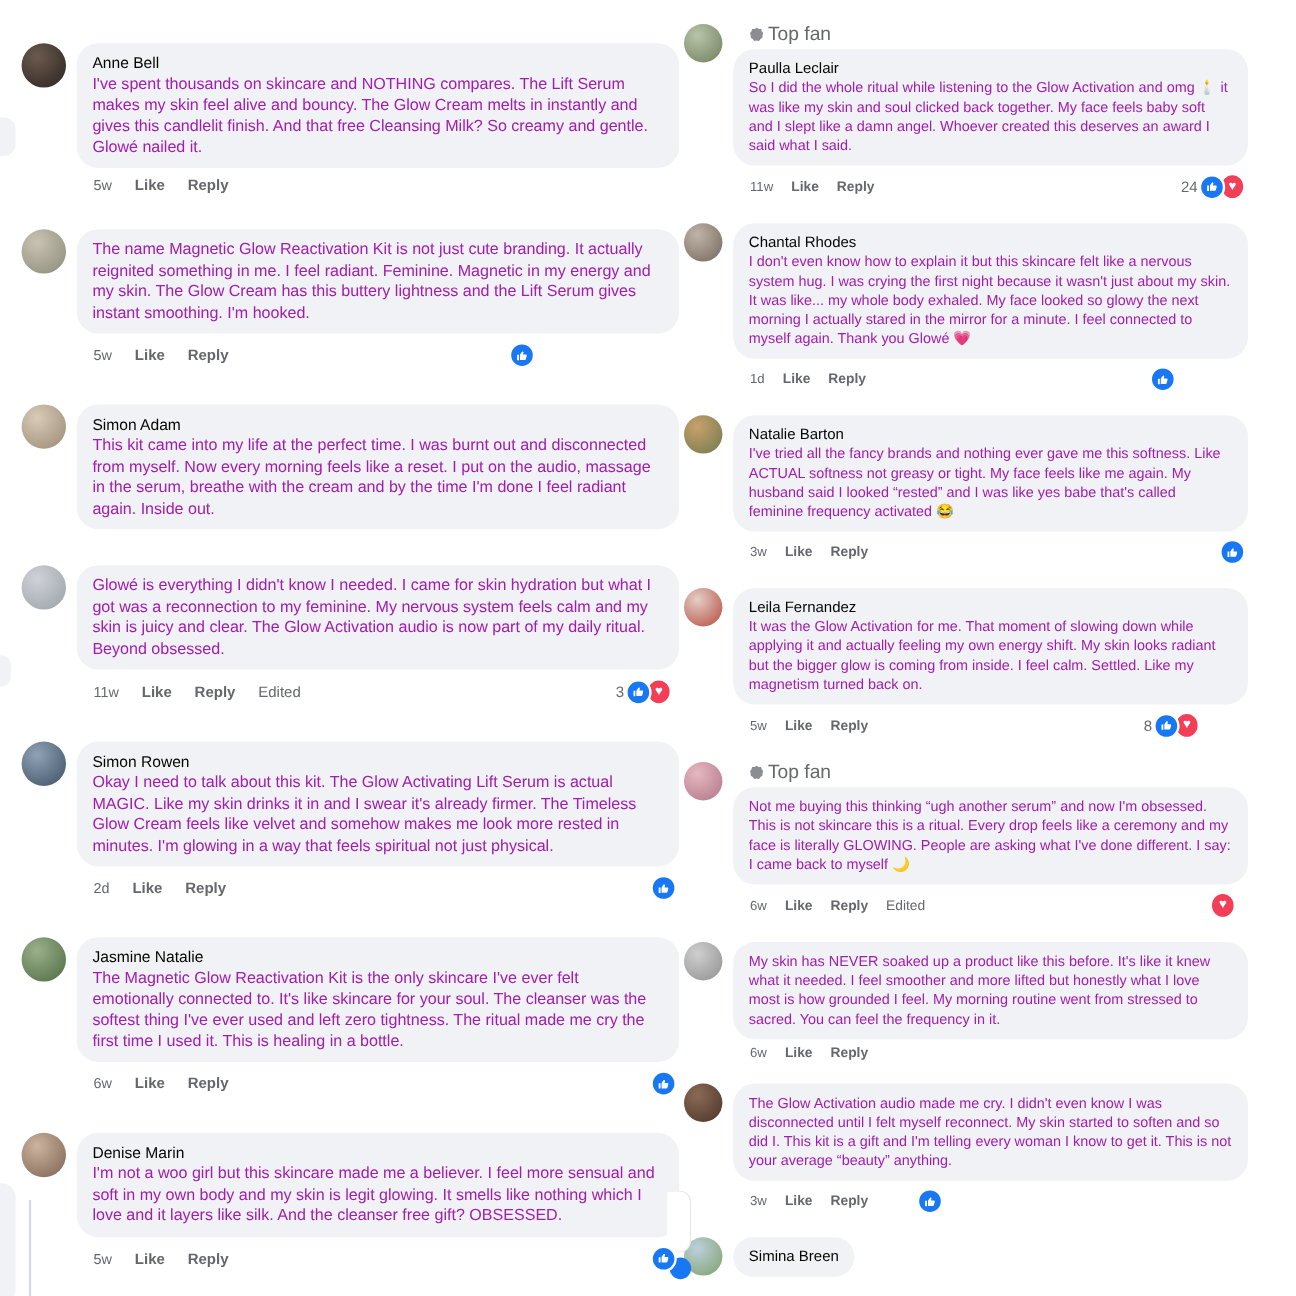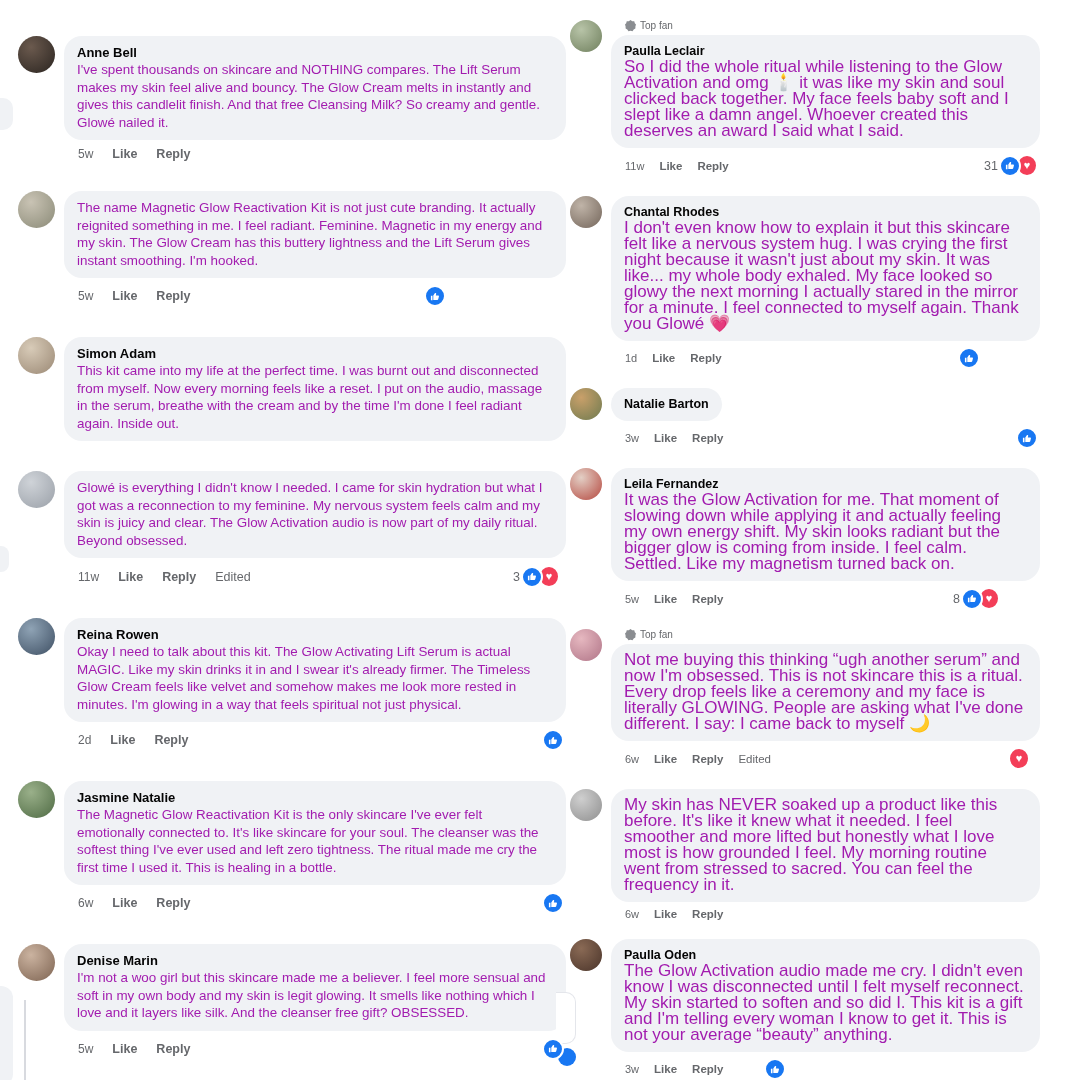--- a/index.html
+++ b/index.html
@@ -5,29 +5,29 @@
   html,body{margin:0;padding:0;background:#fff;}
   #canvas{position:relative;width:1080px;height:1080px;background:#fff;overflow:hidden;
           font-family:"Liberation Sans",sans-serif;-webkit-font-smoothing:antialiased;}
   .col{position:absolute;display:flex;flex-direction:column;}
   .col-0{left:18px;top:36px;width:548px;gap:30px;}
   .col-1{left:570px;top:20px;width:470px;gap:19px;}
   .comment{display:flex;gap:9px;align-items:flex-start;}
   .avatar{flex:none;border-radius:50%;width:37px;height:37px;}
   .col-1 .avatar{width:32px;height:32px;}
   .content{flex:1;min-width:0;}
-  .topfan{display:flex;gap:4px;color:#65676b;font-size:10px;
+  .topfan{display:flex;align-items:center;gap:4px;color:#65676b;font-size:16px;
           padding:0 0 3px 14px;font-weight:400;}
   .topfan svg{display:block;}
   .bubble{background:#f0f2f5;border-radius:18px;padding:8px 13px 9px 13px;
           width:fit-content;max-width:100%;box-sizing:border-box;}
-  .author{font-weight:700;color:#050505;font-size:13px;line-height:17px;cursor:pointer;}
+  .author{font-weight:400;color:#050505;font-size:13px;line-height:17px;cursor:pointer;}
   .col-1 .author{font-size:12.5px;line-height:16px;}
   .ctext{color:#a21caf;font-size:13.4px;line-height:17.5px;white-space:pre-wrap;}
-  .col-1 .ctext{font-size:17px;line-height:16px;}
+  .col-1 .ctext{font-size:12px;line-height:16px;}
   .meta{display:flex;align-items:center;gap:19px;padding:7px 2px 0 14px;
         color:#65676b;font-size:12.5px;font-weight:700;}
   .col-1 .meta{font-size:11.5px;gap:15px;padding-top:6px;}
   .meta .time{font-weight:400;font-size:12px;}
   .col-1 .meta .time{font-size:11px;}
   .meta .edited{font-weight:400;}
   .meta span{cursor:pointer;}
   .reactions{display:flex;align-items:center;margin-left:auto;cursor:pointer;}
   .reactions.inline{margin-left:26px;}
   .rcount{color:#65676b;font-size:12.5px;font-weight:400;margin-right:1px;}
@@ -129,21 +129,21 @@
         </span>
       </div>
     </div>
   </div>
 
   <div class="comment">
     <div class="avatar" style="background: radial-gradient(circle at 35% 30%, rgb(143, 163, 181), rgb(62, 79, 99));"></div>
     <div class="content">
 
       <div class="bubble">
-        <div class="author">Reina Rowen</div>
+        <div class="author">Simon Rowen</div>
         <div class="ctext">Okay I need to talk about this kit. The Glow Activating Lift Serum is actual MAGIC. Like my skin drinks it in and I swear it's already firmer. The Timeless Glow Cream feels like velvet and somehow makes me look more rested in minutes. I'm glowing in a way that feels spiritual not just physical.</div>
       </div>
       <div class="meta">
         <span class="time">2d</span>
         <span class="act">Like</span>
         <span class="act">Reply</span>
 
         <span class="reactions">
 
           <span class="rbadge rlike">
@@ -223,21 +223,21 @@
       <div class="bubble">
         <div class="author">Paulla Leclair</div>
         <div class="ctext">So I did the whole ritual while listening to the Glow Activation and omg 🕯️ it was like my skin and soul clicked back together. My face feels baby soft and I slept like a damn angel. Whoever created this deserves an award I said what I said.</div>
       </div>
       <div class="meta">
         <span class="time">11w</span>
         <span class="act">Like</span>
         <span class="act">Reply</span>
 
         <span class="reactions">
-          <span class="rcount">31</span>
+          <span class="rcount">24</span>
           <span class="rbadge rlike">
             <svg width="11" height="11" viewBox="0 0 24 24">
               <path fill="#fff" d="M2 10.2h3.4V20H2zM7.2 19.6h8.8c.9 0 1.7-.6 1.9-1.5l1.6-5.9a1.9 1.9 0 0 0-1.8-2.4h-5l.8-3.4a1.7 1.7 0 0 0-3-1.5L7.2 10z"></path>
             </svg>
           </span>
           <span class="rbadge rlove">♥</span>
         </span>
       </div>
     </div>
   </div>
@@ -267,20 +267,21 @@
       </div>
     </div>
   </div>
 
   <div class="comment">
     <div class="avatar" style="background: radial-gradient(circle at 35% 30%, rgb(201, 160, 106), rgb(110, 122, 79));"></div>
     <div class="content">
 
       <div class="bubble">
         <div class="author">Natalie Barton</div>
+        <div class="ctext">I've tried all the fancy brands and nothing ever gave me this softness. Like ACTUAL softness not greasy or tight. My face feels like me again. My husband said I looked “rested” and I was like yes babe that's called feminine frequency activated 😂</div>
       </div>
       <div class="meta">
         <span class="time">3w</span>
         <span class="act">Like</span>
         <span class="act">Reply</span>
 
         <span class="reactions">
 
           <span class="rbadge rlike">
             <svg width="11" height="11" viewBox="0 0 24 24">
@@ -358,21 +359,20 @@
 
       </div>
     </div>
   </div>
 
   <div class="comment">
     <div class="avatar" style="background: radial-gradient(circle at 35% 30%, rgb(138, 106, 85), rgb(74, 52, 42));"></div>
     <div class="content">
 
       <div class="bubble">
-        <div class="author">Paulla Oden</div>
         <div class="ctext">The Glow Activation audio made me cry. I didn't even know I was disconnected until I felt myself reconnect. My skin started to soften and so did I. This kit is a gift and I'm telling every woman I know to get it. This is not your average “beauty” anything.</div>
       </div>
       <div class="meta">
         <span class="time">3w</span>
         <span class="act">Like</span>
         <span class="act">Reply</span>
 
         <span class="reactions inline">
 
           <span class="rbadge rlike">

